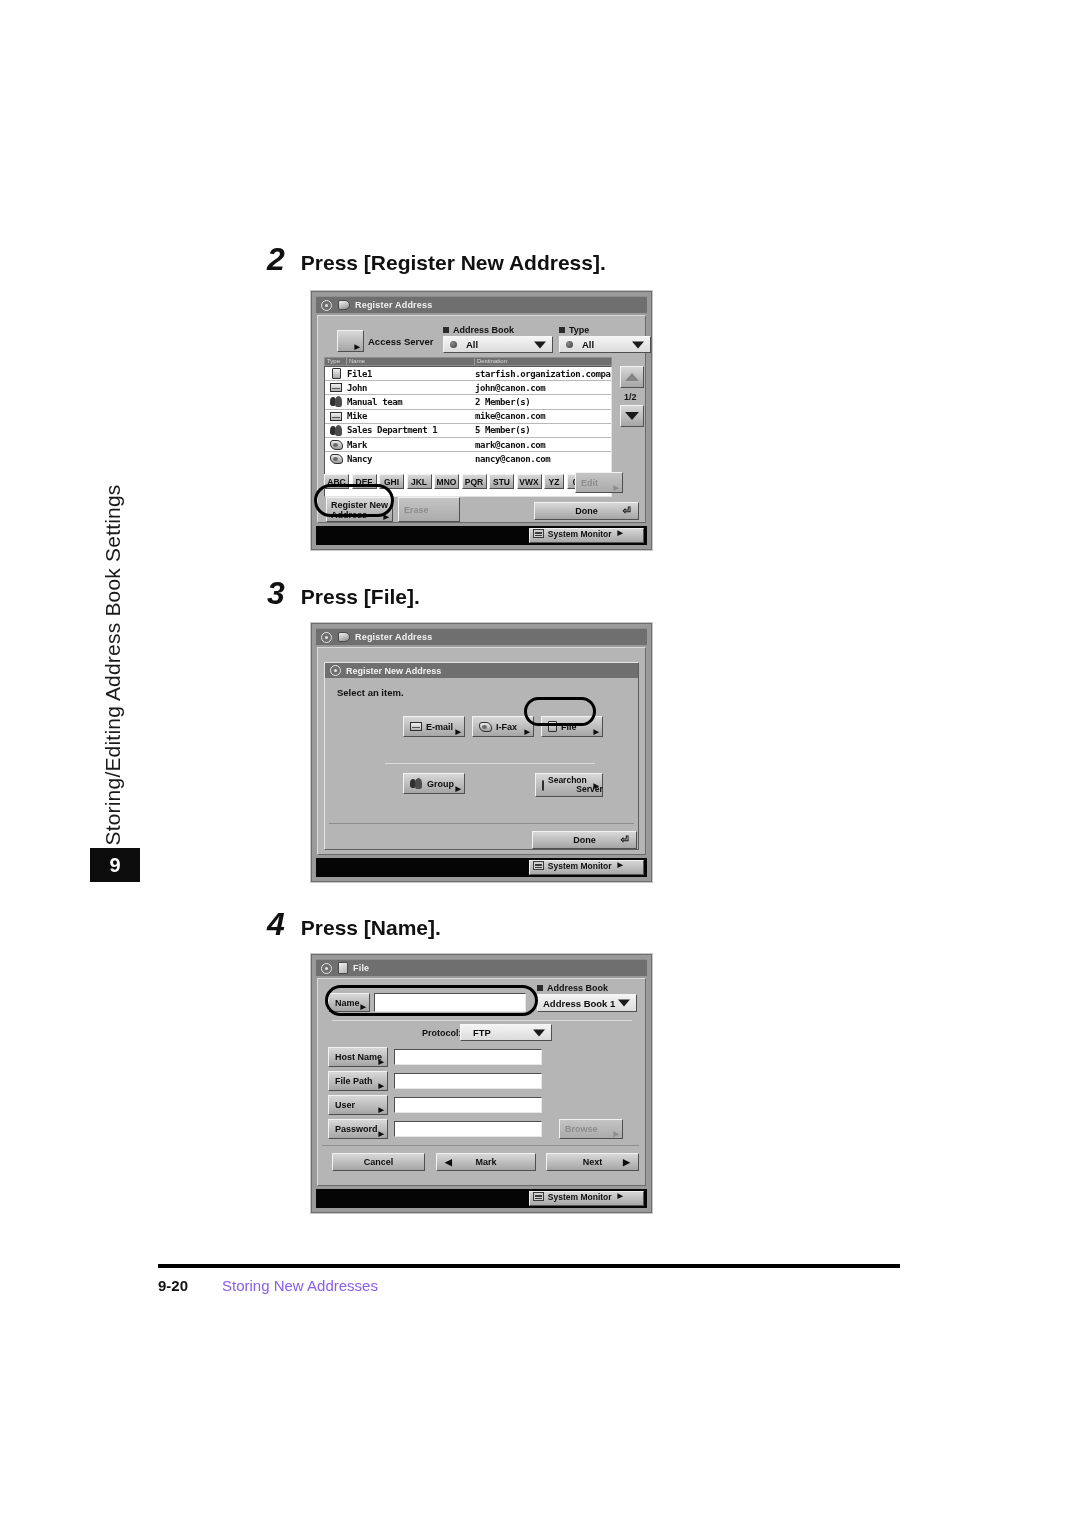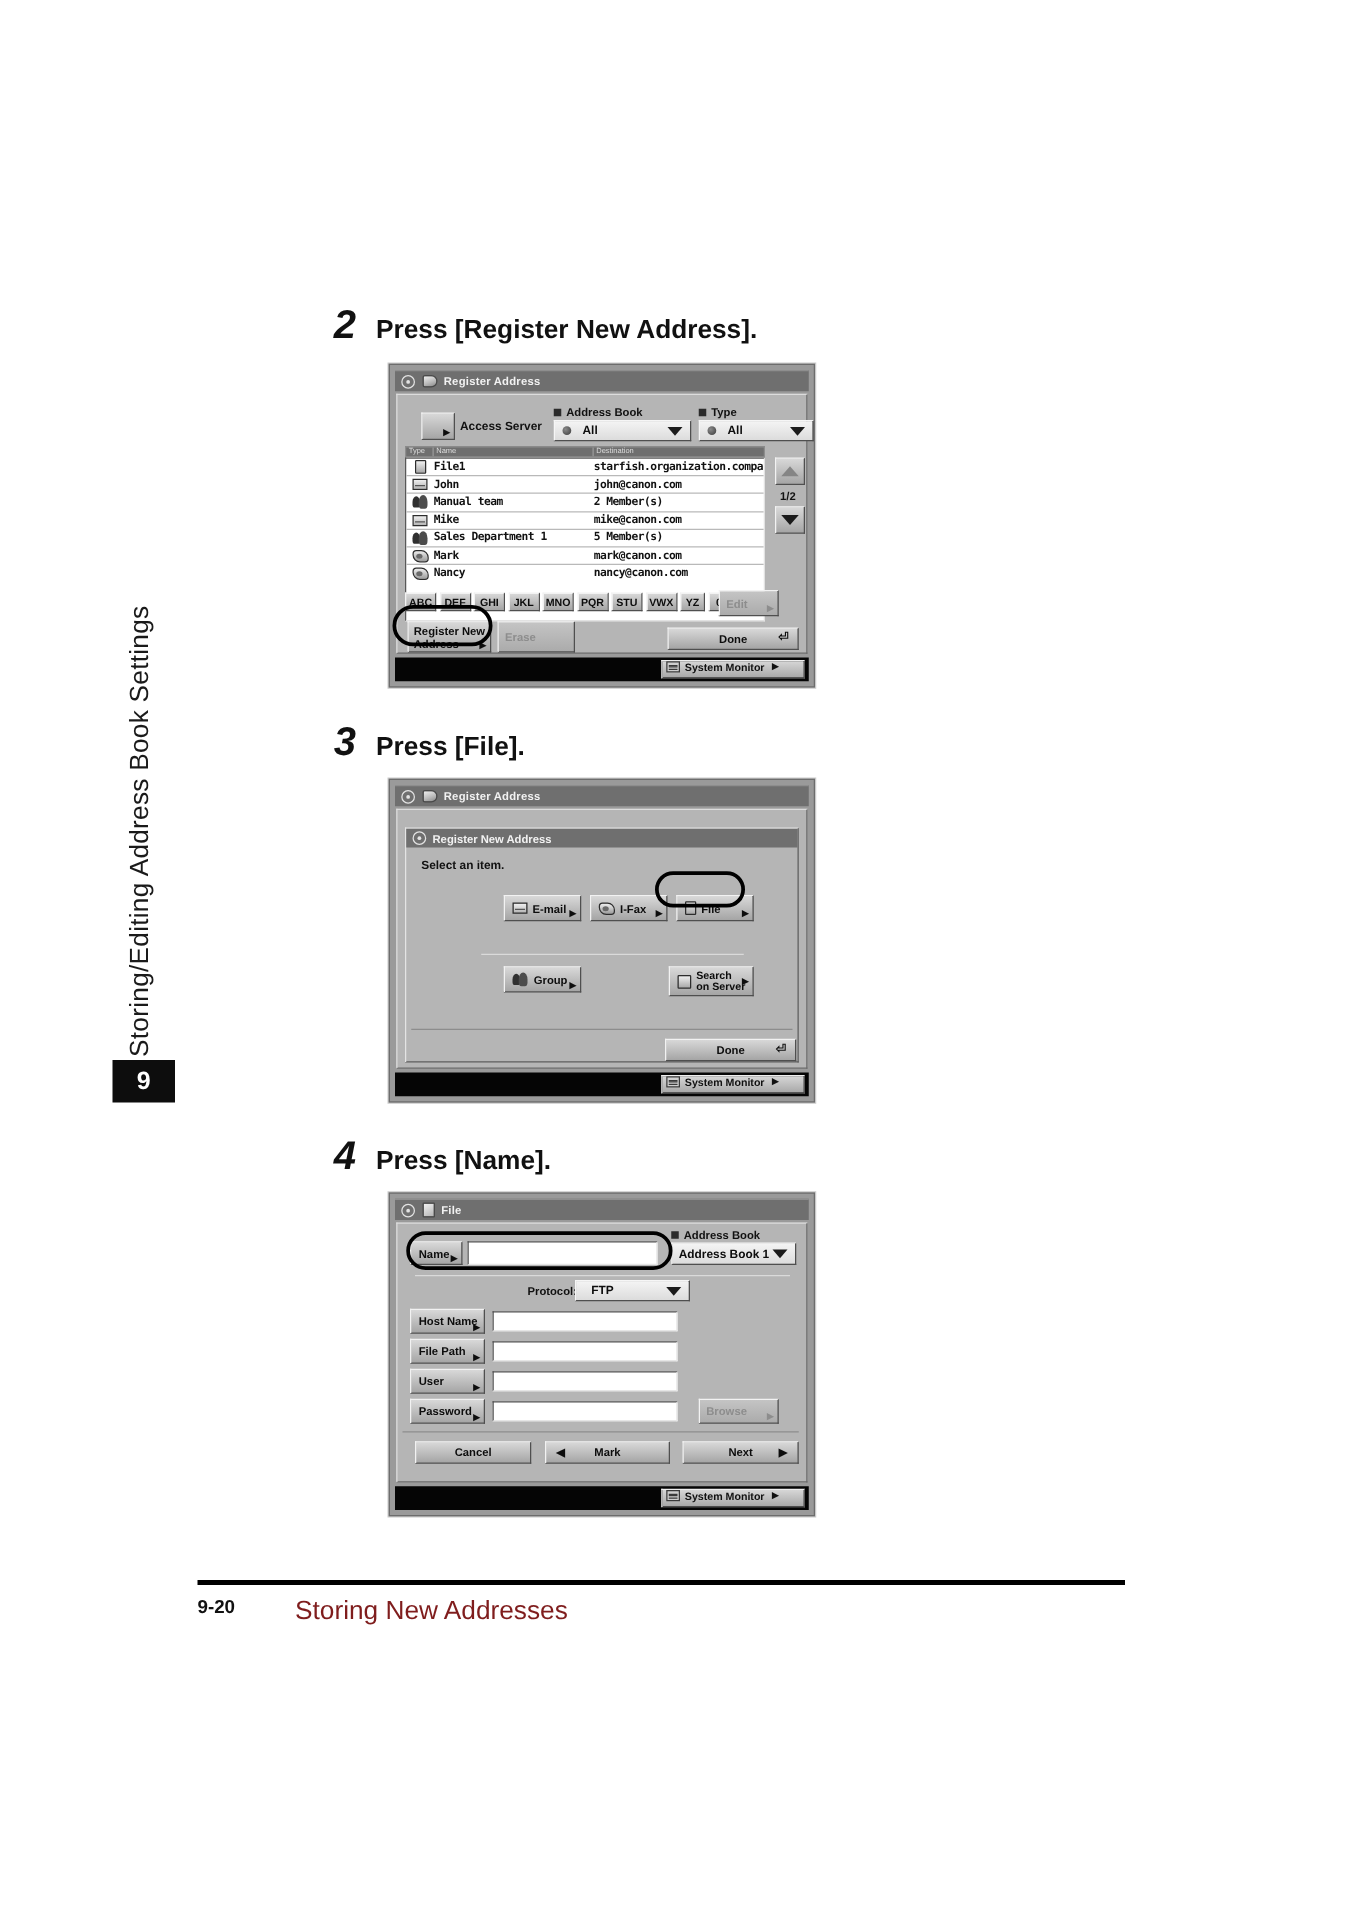--- a/index.html
+++ b/index.html
@@ -456,21 +456,21 @@
         <div class="btn ibtn" style="left:78px;top:110px;width:62px;height:21px;">
           <span class="ic-grp">
               <i></i>
               <i></i>
             </span>
           <span class="lbl">Group</span>
           <span class="ar-br">▶</span>
         </div>
         <div class="btn ibtn" style="left:210px;top:110px;width:68px;height:24px;">
           <span class="ic-doc" style="width:11px;height:11px;"></span>
-          <span style="display:flex;flex-direction:column;">
+          <span style="display:flex;flex-direction:row;">
             <span class="lbl2">Search</span>
             <span class="lbl2">on Server</span>
           </span>
           <span class="ar-br" style="bottom:7px;">▶</span>
         </div>
 
         <div class="hr-line" style="left:4px;top:160px;right:4px;width:auto;"></div>
         <div class="btn" style="position:absolute;left:207px;top:168px;width:105px;height:18px;">
           <span>Done</span>
           <span class="ar-done">⏎</span>
@@ -584,15 +584,15 @@
         <span>System Monitor</span>
         <span class="arr">▶</span>
       </div>
     </div>
   </div>
 
   <div class="hl" style="left:325px;top:985px;width:213px;height:31px;"></div>
 
   <div style="position:absolute;left:158px;top:1264px;width:742px;height:4px;background:#000;"></div>
   <div style="position:absolute;left:158px;top:1277px;font-size:15px;font-weight:700;color:#111;">9-20</div>
-  <div style="position:absolute;left:236px;top:1277px;font-size:21px;font-weight:400;color:#7f1d1d;">Storing New Addresses</div>
+  <div style="position:absolute;left:222px;top:1277px;font-size:15px;font-weight:400;color:#8b5cf6;">Storing New Addresses</div>
 
 </div>
 
 </body></html>

